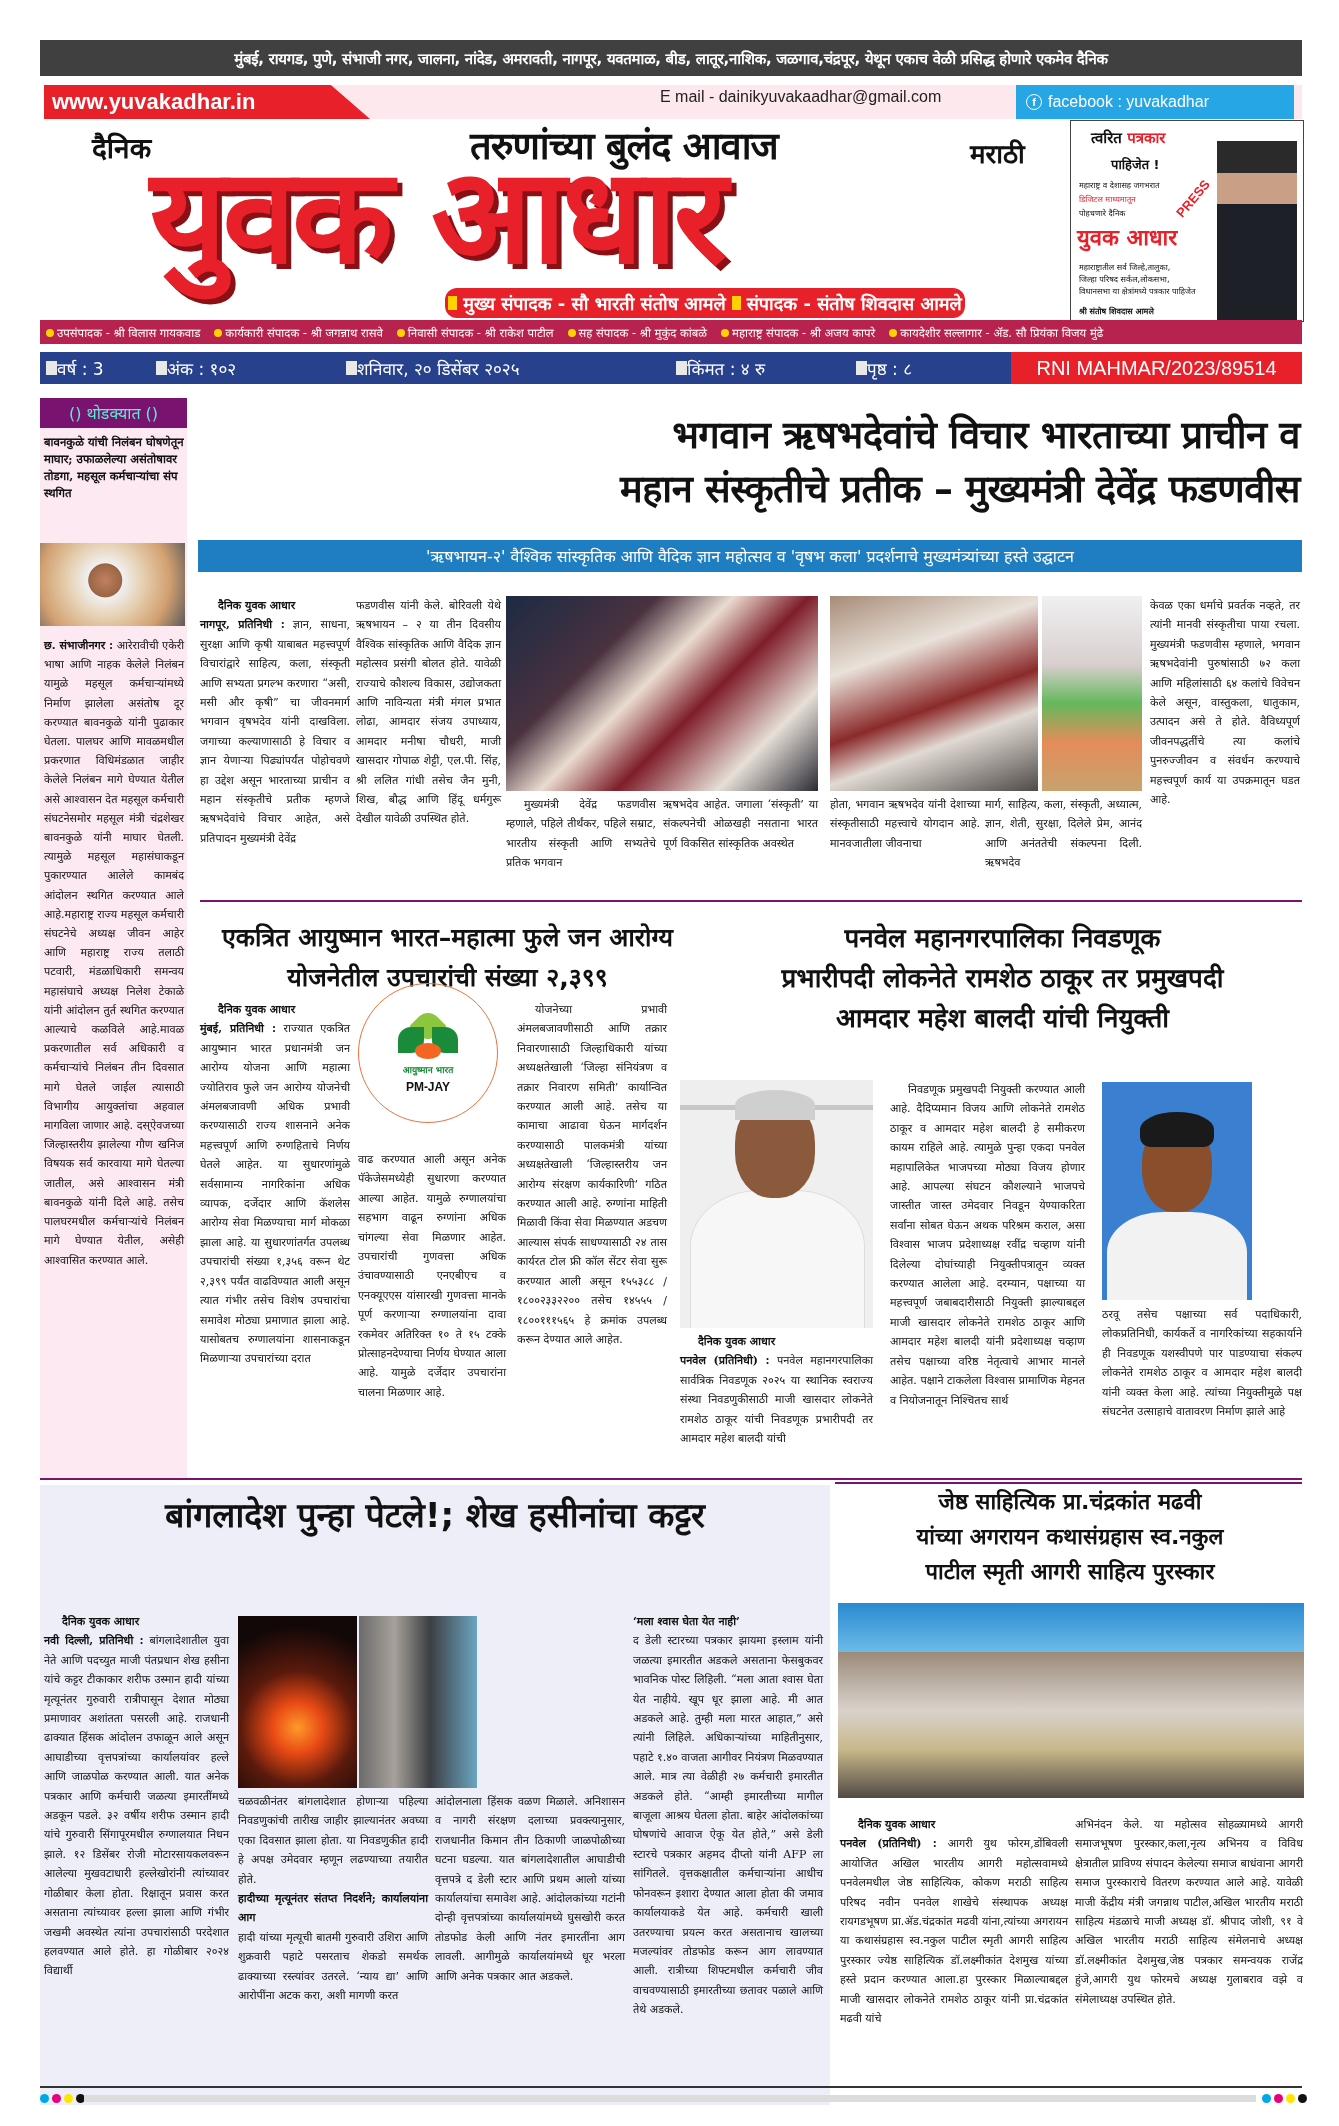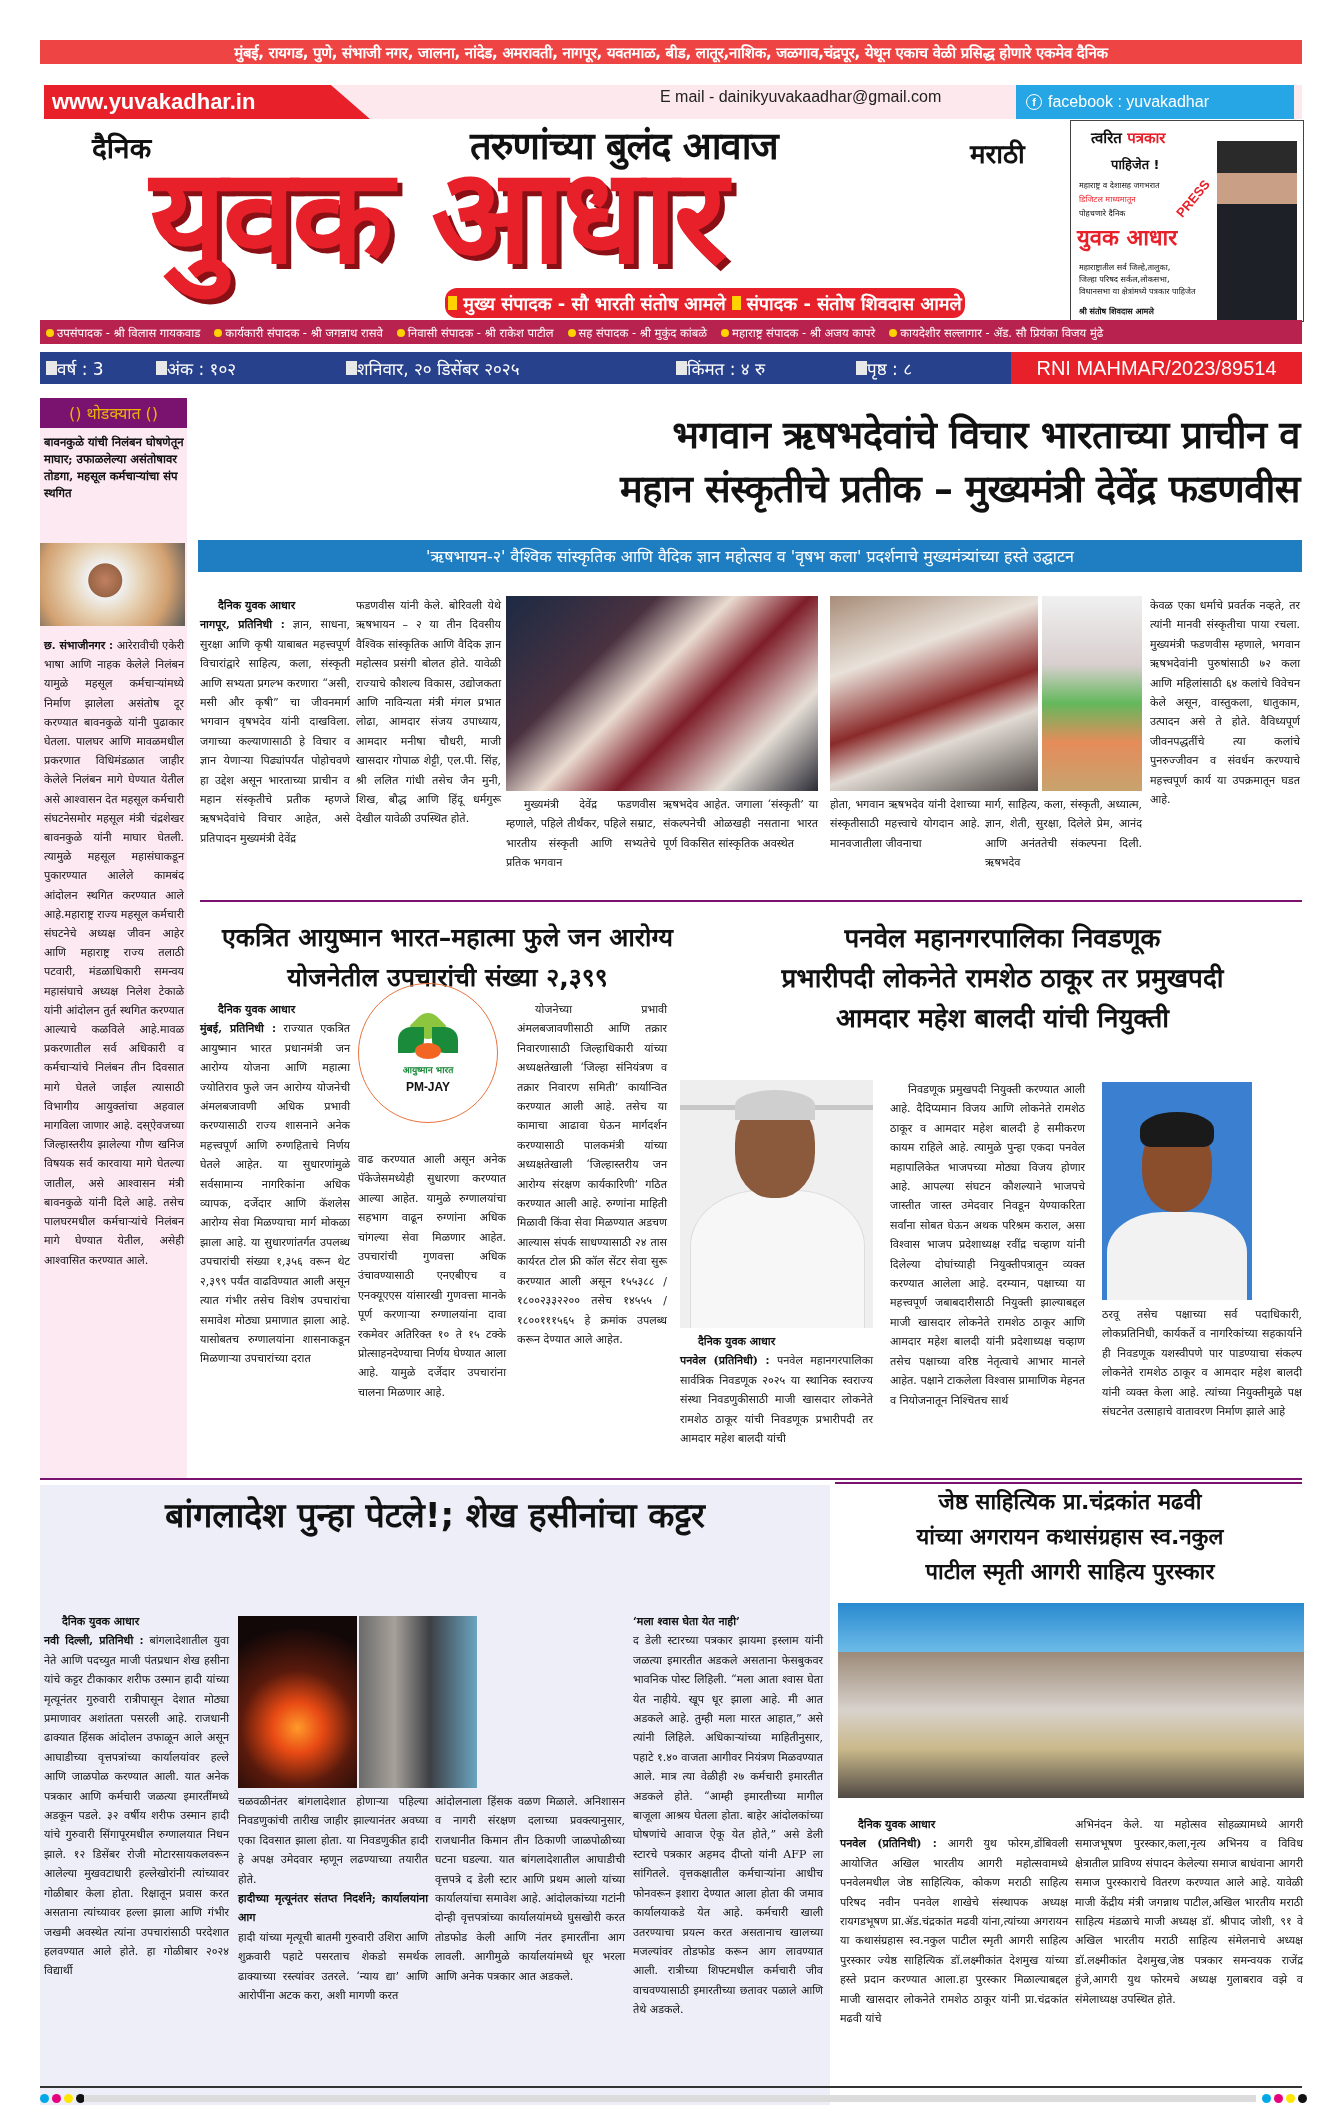--- a/index.html
+++ b/index.html
@@ -1,18 +1,18 @@
 <!DOCTYPE html>
 <html><head>
 <meta charset="utf-8">
 <style>
 *{box-sizing:border-box;margin:0;padding:0}
 body{width:1339px;height:2126px;background:#fff;font-family:"DejaVu Serif",serif;color:#111;position:relative;overflow:hidden}
 .abs{position:absolute}
-.topbar{left:40px;top:40px;width:1262px;height:24px;background:#ef4444;color:#fff;font-family:"DejaVu Sans",sans-serif;font-size:15px;font-weight:bold;display:flex;align-items:center;justify-content:center;letter-spacing:-0.3px}
+.topbar{left:40px;top:40px;width:1262px;height:36px;background:#404040;color:#fff;font-family:"DejaVu Sans",sans-serif;font-size:15px;font-weight:bold;display:flex;align-items:center;justify-content:center;letter-spacing:-0.3px}
 .linkbar{left:44px;top:85px;width:1258px;height:34px;background:#fde8ee}
 .www{left:44px;top:85px;width:326px;height:34px;background:#e8202a;color:#fff;font-family:"Liberation Sans",sans-serif;font-size:22px;font-weight:bold;padding:4px 8px;clip-path:polygon(0 0,88% 0,100% 100%,0 100%)}
 .email{left:660px;top:88px;font-family:"Liberation Sans",sans-serif;font-size:16px;color:#222}
 .fb{left:1016px;top:85px;width:278px;height:34px;background:#27a6e6;color:#fff;font-family:"Liberation Sans",sans-serif;font-size:16px;display:flex;align-items:center;padding-left:10px;gap:6px}
 .fb-icon{width:16px;height:16px;border:1.5px solid #fff;border-radius:50%;font-size:11px;display:flex;align-items:center;justify-content:center;font-weight:bold}
 .dainik{left:92px;top:128px;font-size:28px;font-weight:bold;font-family:"DejaVu Sans",sans-serif}
 .tagline{left:470px;top:118px;font-size:38px;font-weight:bold;font-family:"DejaVu Sans",sans-serif;letter-spacing:-1px}
 .marathi{left:970px;top:135px;font-size:26px;font-weight:bold;font-family:"DejaVu Sans",sans-serif}
 .masthead{left:150px;top:150px;font-size:132px;font-weight:900;color:#e8202a;font-family:"DejaVu Sans",sans-serif;letter-spacing:-4px;line-height:1;text-shadow:5px 5px 0 #8b1016}
 .editors{left:445px;top:288px;width:520px;height:30px;background:#e8202a;border-radius:12px;color:#fff;font-size:18px;font-weight:bold;font-family:"DejaVu Sans",sans-serif;display:flex;align-items:center;justify-content:center;gap:6px}
@@ -25,21 +25,21 @@
 .ad-woman{position:absolute;right:6px;top:20px;width:80px;height:180px;background:linear-gradient(#2a2a2a 0,#2a2a2a 18%,#c99f86 18%,#c99f86 35%,#1d2026 35%)}
 .ad-logo{position:absolute;left:6px;top:100px;font-size:22px;color:#e8202a;font-weight:900;font-family:"DejaVu Sans",sans-serif}
 .press{position:absolute;left:100px;top:70px;color:#e8202a;font-size:13px;font-weight:bold;transform:rotate(-50deg);font-family:"Liberation Sans",sans-serif}
 .subed{left:40px;top:320px;width:1262px;height:24px;background:#b8224e;color:#fff;font-size:11.5px;font-family:"DejaVu Sans",sans-serif;display:flex;align-items:center;gap:14px;padding-left:6px;white-space:nowrap}
 .dot{display:inline-block;width:8px;height:8px;border-radius:50%;background:#ffd200;margin-right:3px}
 .infobar{left:40px;top:352px;width:1262px;height:32px;background:#27418d;color:#fff;font-size:17px;font-family:"DejaVu Sans",sans-serif;display:flex;align-items:center}
 .infobar .item{display:flex;align-items:center;gap:0}
 .sq{display:inline-block;width:11px;height:14px;background:#e8e8e8}
 .rni{left:1011px;top:352px;width:291px;height:32px;background:#e8202a;color:#fff;font-family:"Liberation Sans",sans-serif;font-size:20px;display:flex;align-items:center;justify-content:center}
 .sidebar{left:40px;top:398px;width:147px;height:1082px;background:#fde9f1}
-.side-head{left:40px;top:398px;width:147px;height:30px;background:#7a136f;color:#eab308;font-family:"DejaVu Sans",sans-serif;font-size:16px;display:flex;align-items:center;justify-content:center}
+.side-head{left:40px;top:398px;width:147px;height:30px;background:#7a136f;color:#5eead4;font-family:"DejaVu Sans",sans-serif;font-size:16px;display:flex;align-items:center;justify-content:center}
 .side-title{left:44px;top:434px;width:140px;font-size:11.5px;font-weight:bold;line-height:17px}
 .photo{background:linear-gradient(135deg,#b37a55,#6d4a32 40%,#d9b28c 60%,#3a3a3a)}
 .side-photo{left:40px;top:543px;width:145px;height:83px;background:radial-gradient(circle at 45% 45%,#c08060 0,#9a6545 18%,#f0f0f0 19%,#e6d1b3 40%,#d2a070 70%,#5a5a5a)}
 .side-body{left:44px;top:636px;width:140px;font-size:11px;line-height:19.2px;text-align:justify}
 .side-body b{font-weight:bold}
 .h1{left:200px;top:408px;width:1100px;font-size:38px;font-weight:bold;font-family:"DejaVu Sans",sans-serif;text-align:right;line-height:54px;letter-spacing:-0.5px}
 .deck{left:198px;top:540px;width:1104px;height:32px;background:#1f7ec1;color:#fff;font-family:"DejaVu Sans",sans-serif;font-size:16px;display:flex;align-items:center;justify-content:center}
 .col{font-size:11px;line-height:19.4px;text-align:justify}
 .col b{font-weight:bold}
 .ind{text-indent:18px}

